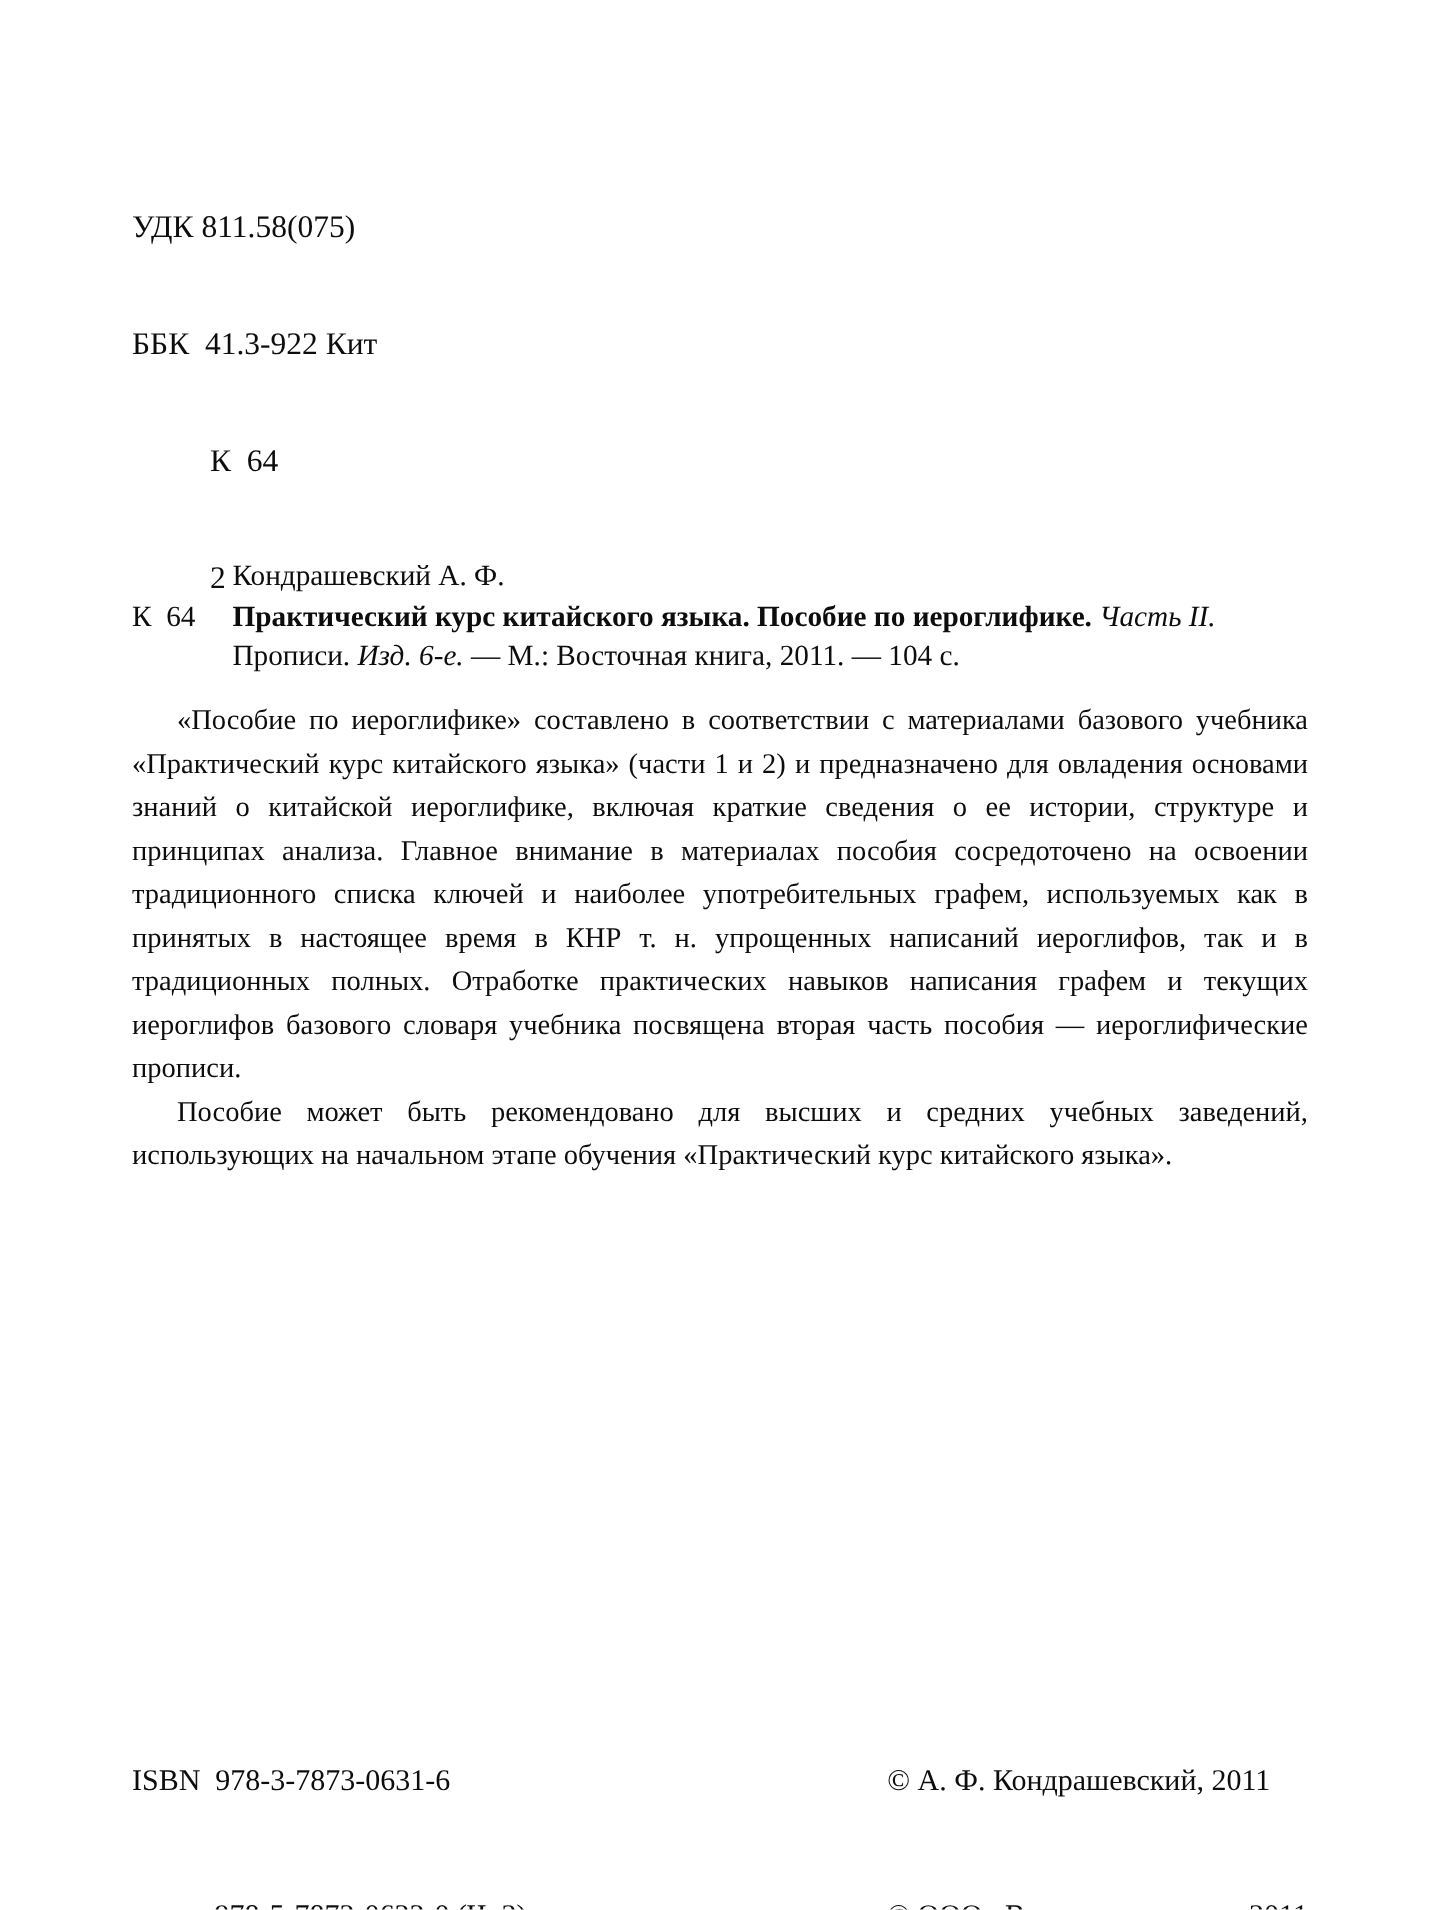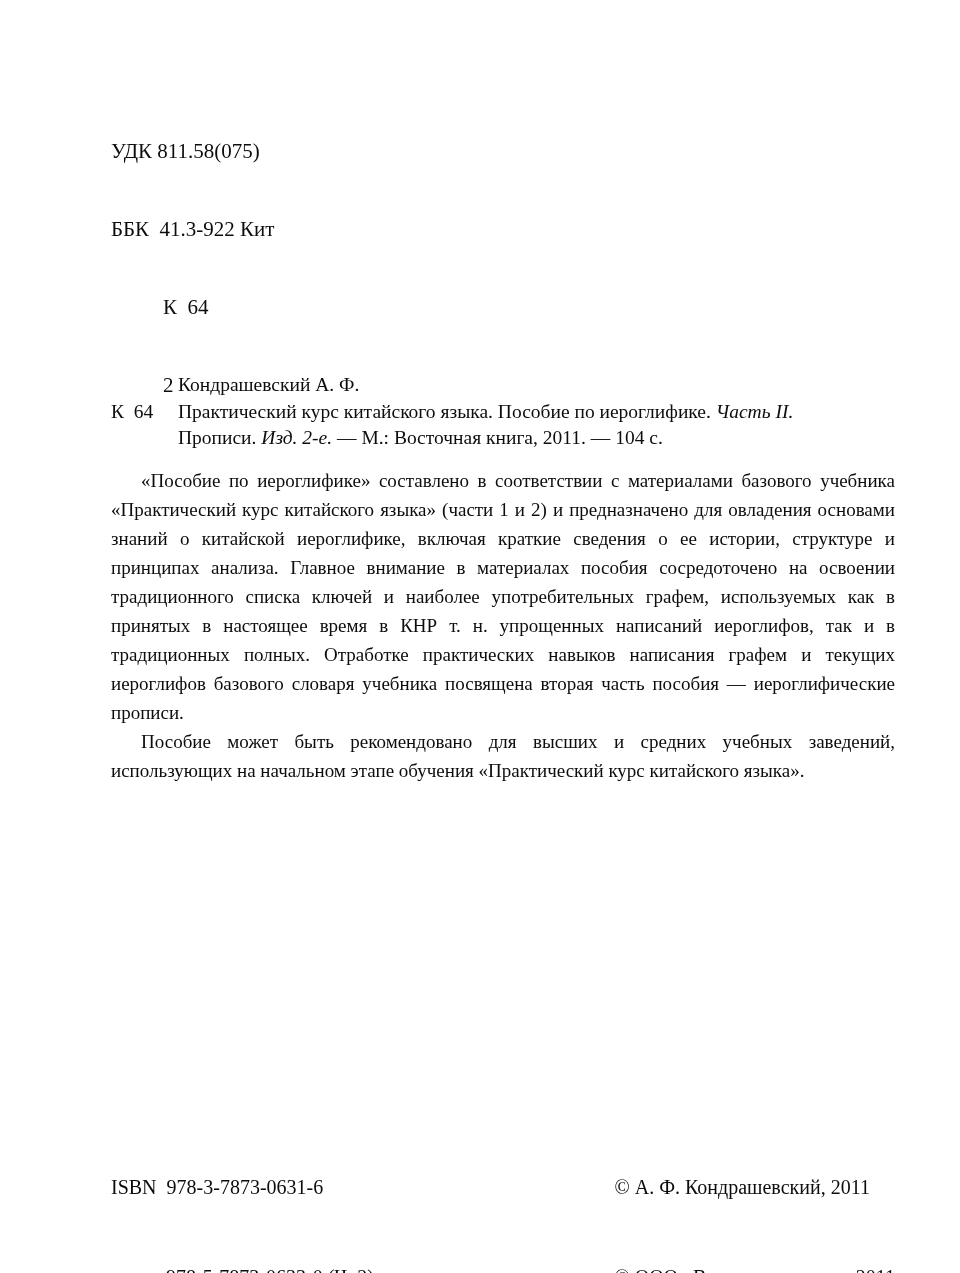--- a/index.html
+++ b/index.html
@@ -13,21 +13,20 @@
     position: relative;
     font-family: "Liberation Serif", "DejaVu Serif", serif;
     color: #0d0d0d;
     overflow: hidden;
   }
 
   .page {
     position: absolute;
     inset: 0;
     background: #ffffff;
-    margin-left: 23px;
   }
 
   
   .codes {
     position: absolute;
     left: 88px;
     top: 86px;
     font-size: 21px;
     line-height: 26px;
     white-space: pre;
@@ -58,21 +57,21 @@
   .biblio-body {
     margin-left: 67px;
   }
   .biblio-author {
     display: block;
   }
   .biblio-title-line {
     display: block;
   }
   .biblio-title {
-    font-weight: normal;
+    font-weight: bold;
   }
   .biblio-part {
     font-weight: normal;
     font-style: italic;
   }
   .biblio-imprint-line {
     display: block;
   }
   .biblio-edition {
     font-style: italic;
@@ -137,21 +136,21 @@
     <span class="row">ББК  41.3-922 Кит</span>
     <span class="row indented">К  64</span>
     <span class="row indented">2</span>
   </div>
 
   <div class="biblio">
     <span class="biblio-marker">К  64</span>
     <div class="biblio-body">
       <span class="biblio-author">Кондрашевский А. Ф.</span>
       <span class="biblio-title-line"><span class="biblio-title">Практический курс китайского языка. Пособие по иероглифике.</span><span class="biblio-part"> Часть II.</span></span>
-      <span class="biblio-imprint-line"><span>Прописи. </span><span class="biblio-edition">Изд. 2-е.</span><span> — М.: Восточная книга, 2011. — 104 с.</span></span>
+      <span class="biblio-imprint-line"><span>Прописи. </span><span class="biblio-edition">Изд. 6-е.</span><span> — М.: Восточная книга, 2011. — 104 с.</span></span>
     </div>
   </div>
 
   <div class="annotation">
     <p>«Пособие по иероглифике» составлено в соответствии с материалами базового учебника «Практический курс китайского языка» (части 1 и 2) и предназначено для овладения основами знаний о китайской иероглифике, включая краткие сведения о ее истории, структуре и принципах анализа. Главное внимание в материалах пособия сосредоточено на освоении традиционного списка ключей и наиболее употребительных графем, используемых как в принятых в настоящее время в КНР т. н. упрощенных написаний иероглифов, так и в традиционных полных. Отработке практических навыков написания графем и текущих иероглифов базового словаря учебника посвящена вторая часть пособия — иероглифические прописи.</p>
     <p>Пособие может быть рекомендовано для высших и средних учебных заведений, использующих на начальном этапе обучения «Практический курс китайского языка».</p>
   </div>
 
   <div class="footer">
     <div class="footer-cols">

